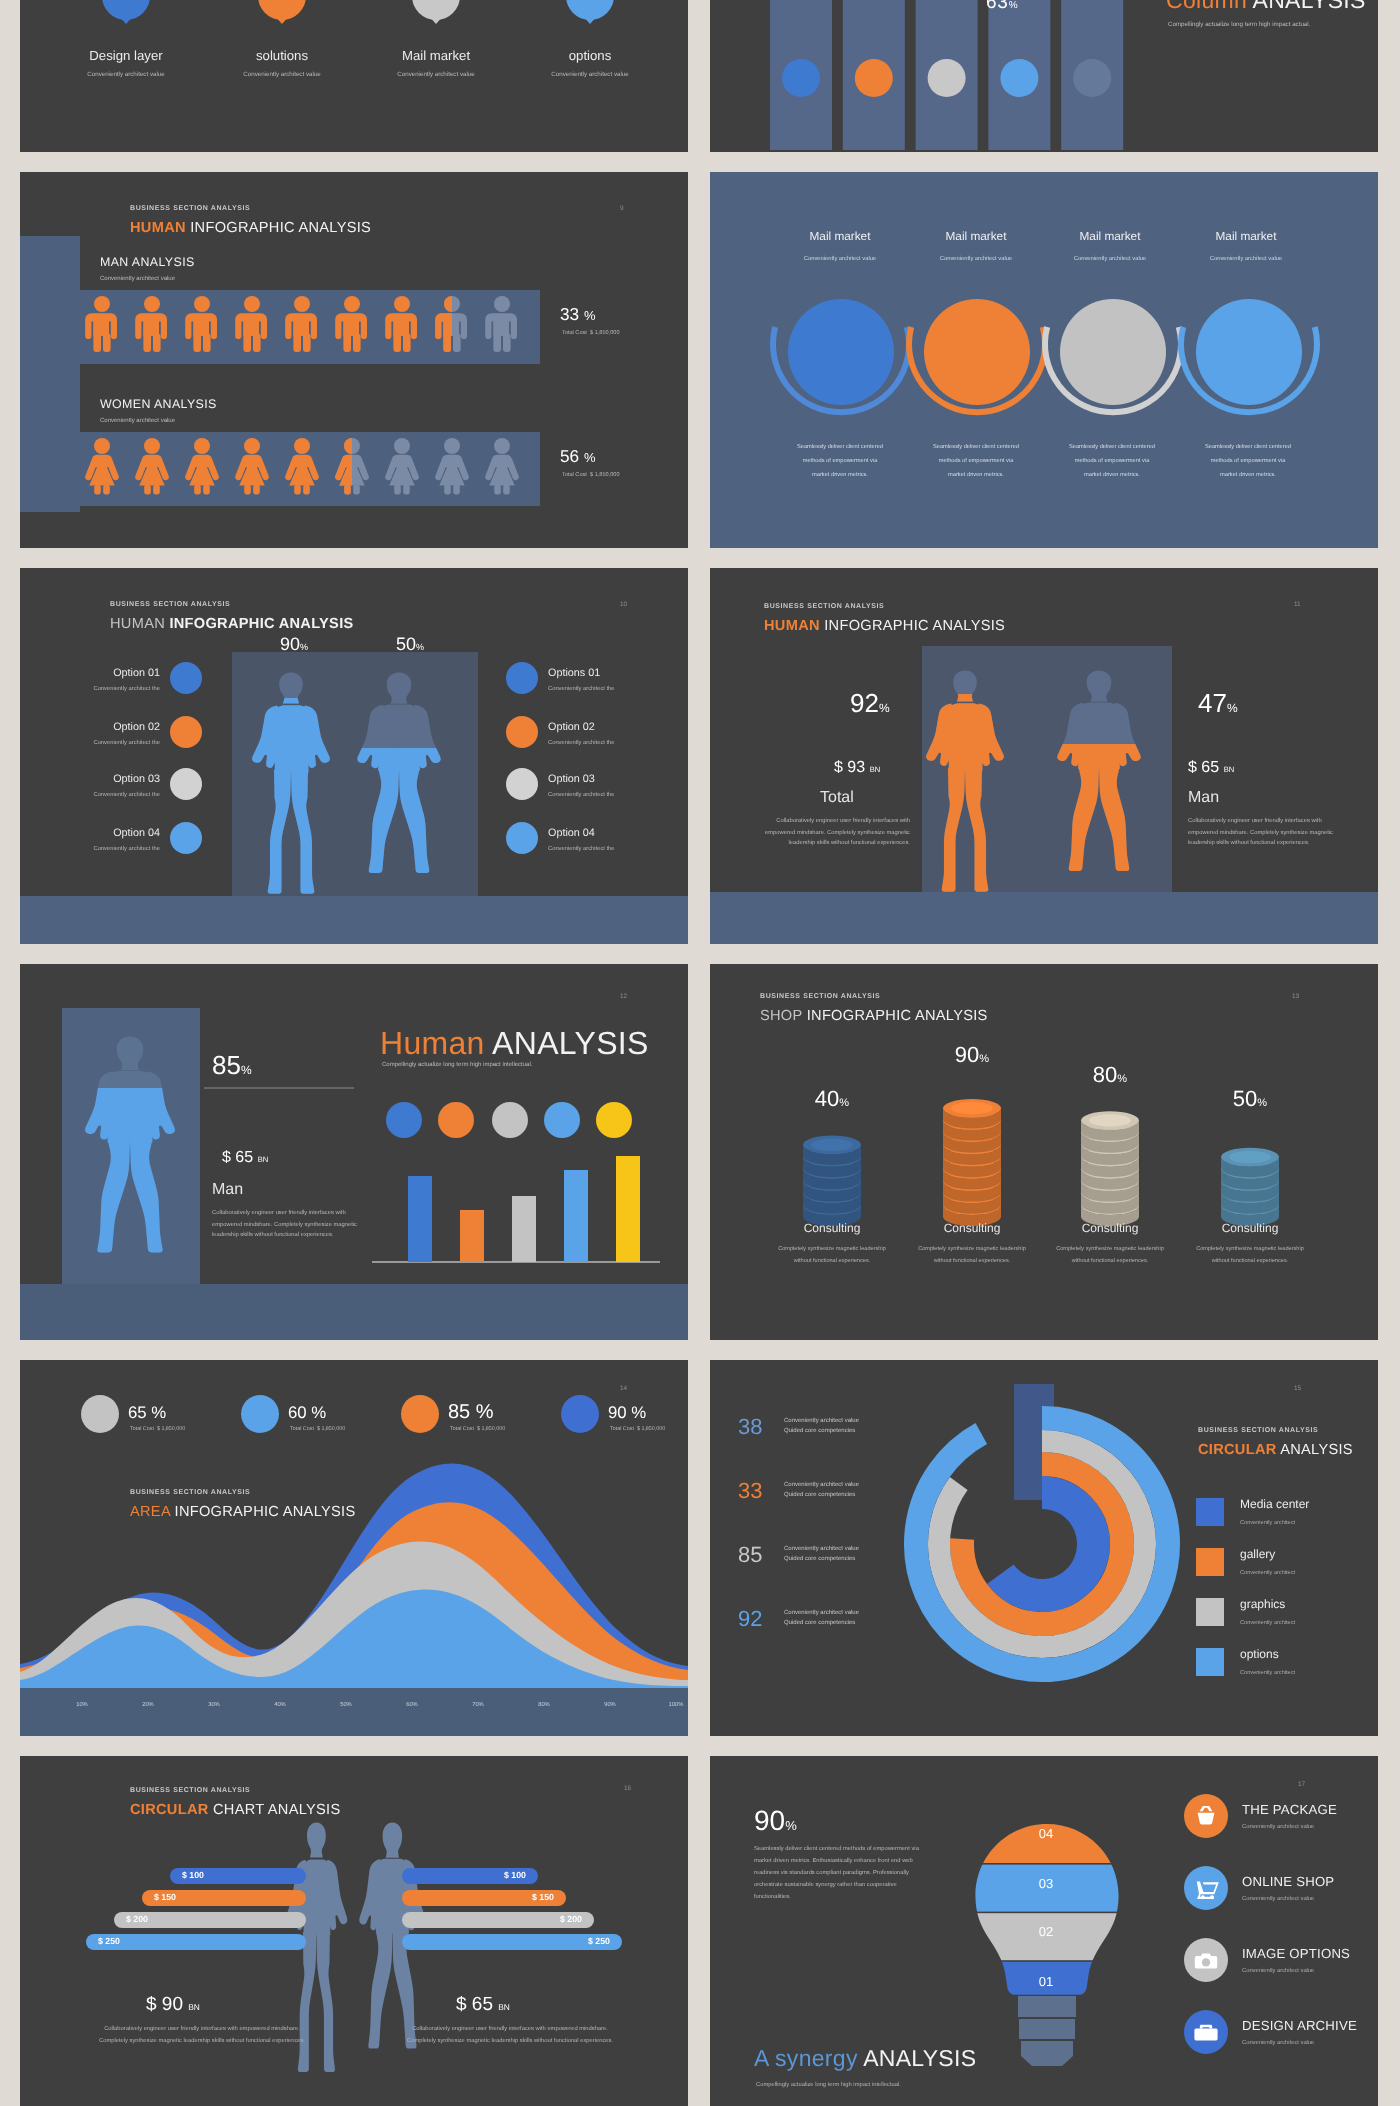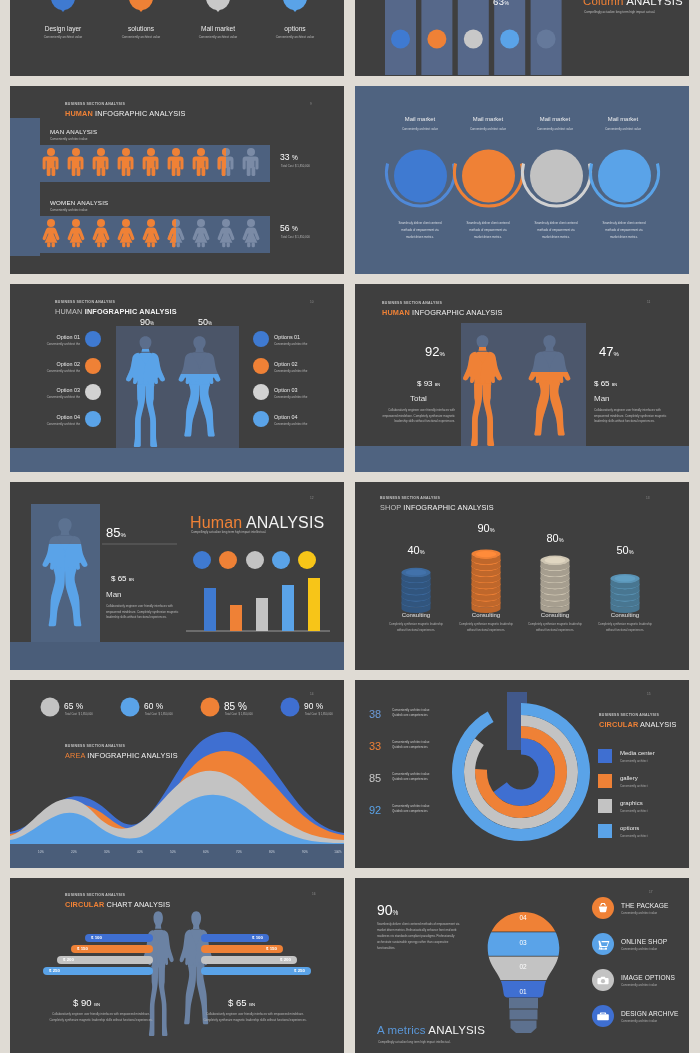--- a/index.html
+++ b/index.html
@@ -597,21 +597,21 @@
           </g>
       <g transform="translate(248,138)">
             <path d="M-5 -1.8 h10 a0.8 0.8 0 0 1 0.8 0.8 v4.4 a0.8 0.8 0 0 1 -0.8 0.8 h-10 a0.8 0.8 0 0 1 -0.8 -0.8 v-4.4 a0.8 0.8 0 0 1 0.8 -0.8 z"></path>
             <path d="M-2.4 -3.6 h4.8 a0.7 0.7 0 0 1 0.7 0.7 v1.1 h-1.4 v-0.6 h-3.4 v0.6 h-1.4 v-1.1 a0.7 0.7 0 0 1 0.7 -0.7 z"></path>
           </g>
     </g>
   </svg>
   <div class="pg" style="left:294px;top:12px">17</div>
   <div class="t" style="left:22px;top:24px;color:#fff;font-size:14px"><span>90</span><span style="font-size:6.5px">%</span></div>
   <div style="position:absolute;left:22px;top:44px;width:86px;color:#b9b9b9;font-size:2.9px;line-height:2.05">Seamlessly deliver client  centered methods of empowerment via market  driven metrics. Enthusiastically enhance front  end web readiness vis standards compliant paradigms. Professionally orchestrate sustainable synergy rather than cooperative functionalities.</div>
-  <div class="ttl" style="left:22px;top:146px;font-size:11.5px"><span class="a" style="font-weight:400;color:#5a97d8">A metrics</span> <span class="b">ANALYSIS</span></div>
+  <div class="ttl" style="left:22px;top:146px;font-size:11.5px"><span class="a" style="font-weight:400;color:#5a97d8">A synergy</span> <span class="b">ANALYSIS</span></div>
   <div style="position:absolute;left:23px;top:162px;width:100px;color:#b6b6b6;font-size:2.9px;line-height:1.9">Compellingly actualize long  term high  impact intellectual.</div>
   <div class="t" style="left:145px;top:36px;width:46px;text-align:center;color:#fff;font-size:6.5px">04</div>
   <div class="t" style="left:145px;top:60.5px;width:46px;text-align:center;color:#fff;font-size:6.5px">03</div>
   <div class="t" style="left:145px;top:85px;width:46px;text-align:center;color:#fff;font-size:6.5px">02</div>
   <div class="t" style="left:145px;top:110px;width:46px;text-align:center;color:#fff;font-size:6.5px">01</div>
   <div class="t" style="left:266px;top:24px;color:#f0f0f0;font-size:6.6px;letter-spacing:.1px">THE PACKAGE</div>
   <div class="t" style="left:266px;top:33px;color:#b0b0b0;font-size:2.9px">Conveniently architect value</div>
   <div class="t" style="left:266px;top:60px;color:#f0f0f0;font-size:6.6px;letter-spacing:.1px">ONLINE SHOP</div>
   <div class="t" style="left:266px;top:69px;color:#b0b0b0;font-size:2.9px">Conveniently architect value</div>
   <div class="t" style="left:266px;top:96px;color:#f0f0f0;font-size:6.6px;letter-spacing:.1px">IMAGE OPTIONS</div>

